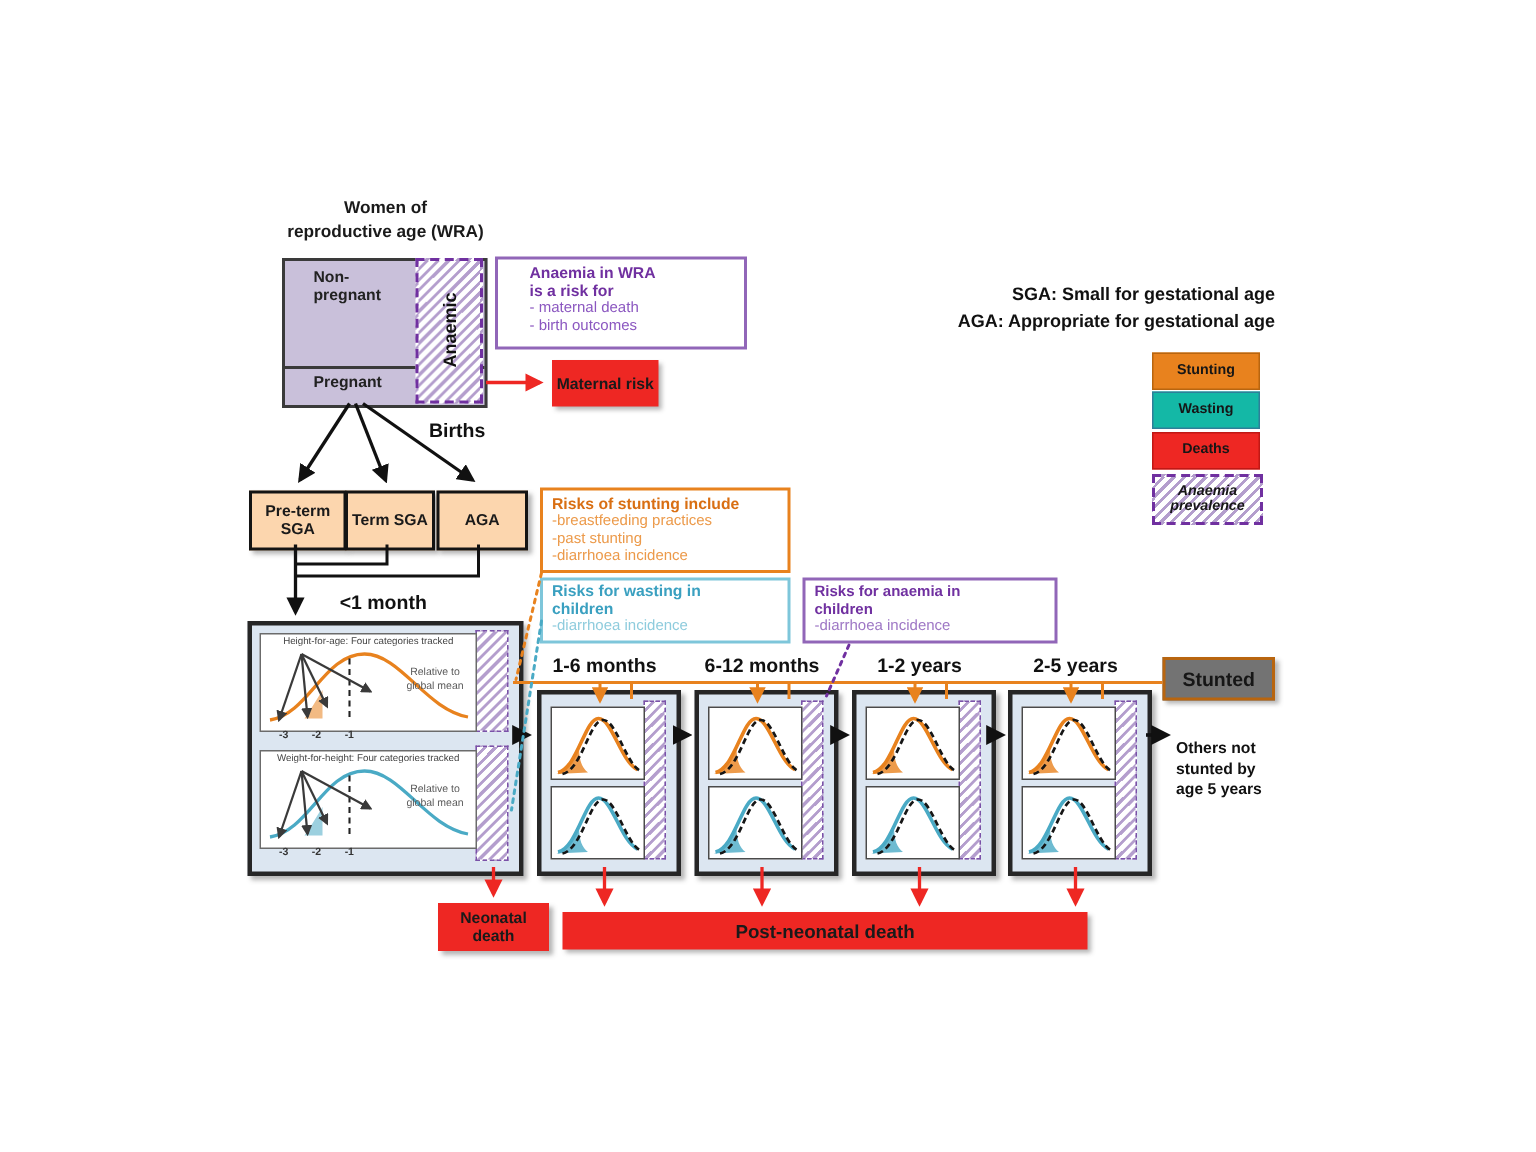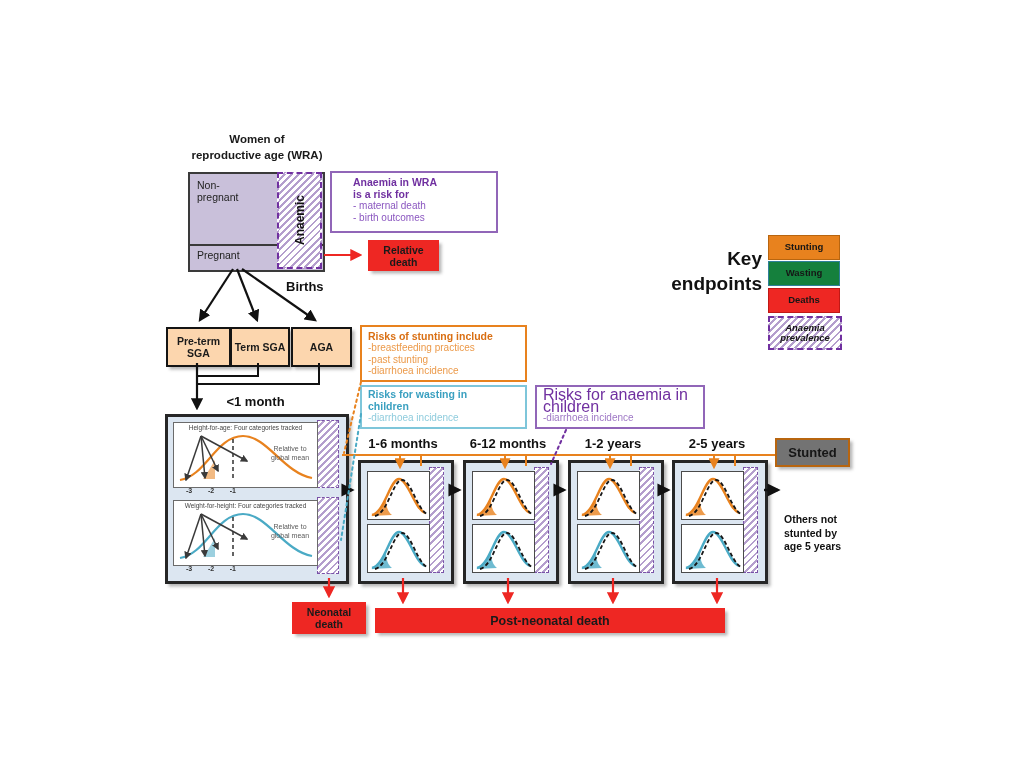--- a/index.html
+++ b/index.html
@@ -6,21 +6,21 @@
   #canvas{position:relative;width:1024px;height:768px;background:#ffffff;overflow:hidden;
           font-family:"Liberation Sans",sans-serif;}
   .abs{position:absolute;}
   .preline{white-space:pre-line;}
   .hatch{background:repeating-linear-gradient(135deg,#ffffff 0px,#ffffff 3px,#b49ecd 3px,#b49ecd 5px);}
   .shadow{box-shadow:2.5px 2.5px 3px rgba(90,90,90,.45);}
 
   
   .fig-title{font-size:11.5px;font-weight:bold;color:#1a1a1a;text-align:center;line-height:16px;}
   .wra-box{background:#c9c0da;border:2px solid #3a3a3a;}
-  .wra-label{font-size:10.5px;font-weight:normal;color:#222;line-height:12px;}
+  .wra-label{font-size:10.5px;font-weight:bold;color:#222;line-height:12px;margin-left:12px;}
   .wra-divider{border-top:2px solid #3a3a3a;}
   .anaemic-strip{border:2.5px dashed #7030a0;display:flex;align-items:center;justify-content:center;}
   .anaemic-text{writing-mode:vertical-rl;transform:rotate(180deg);font-size:12px;font-weight:bold;color:#111;}
 
   .purple-note{border:2px solid #9166b8;background:#fff;padding:3px 21px;}
   .purple-note .t{font-size:10.5px;line-height:12px;font-weight:bold;color:#7030a0;}
   .purple-note .i{font-size:10px;line-height:12px;color:#8b57c0;}
 
   .red-box{background:#ee2723;color:#1a1a1a;font-weight:bold;text-align:center;
            display:flex;align-items:center;justify-content:center;}
@@ -32,28 +32,28 @@
   .month-label,.stage-label{font-size:13px;font-weight:bold;color:#111;text-align:center;}
   .dist-box{background:#dce6f1;border:3px solid #262626;}
   .panel{background:#ffffff;border:1px solid #6b6b6b;}
   .panel-title{position:absolute;left:0;right:0;top:1px;text-align:center;font-size:6.5px;color:#444;}
   .rel-note{position:absolute;font-size:7px;line-height:8.5px;color:#5a5a5a;text-align:center;}
   .tick-row{display:flex;justify-content:space-between;font-size:7px;font-weight:bold;color:#333;}
   .hatch-strip{border:1px dashed #7a52a8;}
 
   .stunted-box{background:#737373;border:2px solid #b8650f;color:#161616;font-size:13px;font-weight:bold;
                display:flex;align-items:center;justify-content:center;}
-  .others-note{font-size:10.5px;line-height:13.5px;font-weight:600;color:#111;margin-top:20px;}
+  .others-note{font-size:10.5px;line-height:13.5px;font-weight:600;color:#111;}
 
   .defs-text{font-size:12px;font-weight:bold;color:#111;text-align:right;line-height:17.5px;}
   .key-title{font-size:19px;font-weight:bold;color:#111;text-align:right;line-height:25px;}
   .swatch{font-size:9.5px;font-weight:bold;color:#161616;text-align:center;line-height:10.5px;
           display:flex;align-items:center;justify-content:center;}
   .sw-stunting{background:#e8821e;border:1.5px solid #b8650f;}
-  .sw-wasting{background:#15803d;border:1.5px solid #2e7f99;}
+  .sw-wasting{background:#14b8a6;border:1.5px solid #2e7f99;}
   .sw-deaths{background:#ee2723;border:1.5px solid #c01815;}
   .sw-anaemia{border:2px dashed #7030a0;}
 
   svg.layer{position:absolute;left:0;top:0;pointer-events:none;}
 </style>
 </head>
 <body>
 
 <div id="canvas">
 
@@ -70,21 +70,21 @@
     </div>
   </div>
 
   <div class="abs purple-note" style="left:330px;top:171px;width:122px;height:52px;">
     <div class="t preline">Anaemia in WRA
 is a risk for</div>
     <div class="i">- maternal death</div>
     <div class="i">- birth outcomes</div>
   </div>
 
-  <div class="abs red-box shadow" style="left:368px;top:240px;width:71px;height:31px;font-size:10.5px;line-height:12px;">Relative death</div>
+  <div class="abs red-box shadow" style="left:368px;top:240px;width:71px;height:31px;font-size:10.5px;line-height:12px;">Maternal risk</div>
 
   <div class="abs births" style="left:286px;top:279px;">Births</div>
 
   <div class="abs peach-box shadow" style="left:166px;top:327px;width:61px;height:36px;">Pre-term SGA</div>
   <div class="abs peach-box shadow" style="left:230px;top:327px;width:56px;height:36px;">Term SGA</div>
   <div class="abs peach-box shadow" style="left:291px;top:327px;width:57px;height:36px;">AGA</div>
 
   <div class="abs month-label" style="left:198px;top:394px;width:115px;">&lt;1 month</div>
 
   <div class="abs dist-box shadow" style="left:165px;top:414px;width:178px;height:164px;">
@@ -153,21 +153,21 @@
     <div style="font-size:10px;line-height:11.5px;color:#ec9a4a;">-diarrhoea incidence</div>
   </div>
 
   <div class="abs" style="left:360px;top:385px;width:167px;height:44px;border:2px solid #7ec6da;background:#fff;padding:2px 6px;box-sizing:border-box;">
     <div class="preline" style="font-size:10.5px;line-height:11.5px;font-weight:bold;color:#3aa0c0;">Risks for wasting in
 children</div>
     <div style="font-size:10px;line-height:11px;color:#8fccdd;">-diarrhoea incidence</div>
   </div>
 
   <div class="abs" style="left:535px;top:385px;width:170px;height:44px;border:2px solid #9166b8;background:#fff;padding:2px 6px;box-sizing:border-box;">
-    <div class="preline" style="font-size:16px;line-height:11.5px;font-weight:normal;color:#7030a0;">Risks for anaemia in
+    <div class="preline" style="font-size:10px;line-height:11.5px;font-weight:bold;color:#7030a0;">Risks for anaemia in
 children</div>
     <div style="font-size:10px;line-height:11px;color:#9e77c5;">-diarrhoea incidence</div>
   </div>
 
   <div id="stages-host">
       <div class="abs" style="top: 436px; width: 90px; height: 142px; left: 358px;">
       <div class="stage-label" style="position:absolute;left:-8px;top:0;width:106px;">1-6 months</div>
       <div class="dist-box shadow" style="position:absolute;left:0;top:24px;width:90px;height:118px;">
         <div class="abs hatch hatch-strip" style="left:68px;top:4px;width:13px;height:104px;"></div>
         <div class="abs panel" style="left:6px;top:8px;width:61px;height:47px;border-color:#4a4a4a;">
@@ -249,22 +249,22 @@
     </div>
 
   <div class="abs stunted-box shadow" style="left:775px;top:438px;width:71px;height:25px;">Stunted</div>
   <div class="abs others-note preline" style="left:784px;top:493px;width:90px;">Others not
 stunted by
 age 5 years</div>
 
   <div class="abs red-box shadow" style="left:292px;top:602px;width:74px;height:32px;font-size:10.5px;line-height:12px;">Neonatal death</div>
   <div class="abs red-box shadow" style="left:375px;top:608px;width:350px;height:25px;font-size:12.5px;">Post-neonatal death</div>
 
-  <div class="abs key-title preline" style="left:640px;top:246px;width:122px;">Key
-endpoints</div>
+  <div class="abs defs-text preline" style="left:600px;top:188px;width:250px;">SGA: Small for gestational age
+AGA: Appropriate for gestational age</div>
 
   <div class="abs swatch sw-stunting" style="left:768px;top:235px;width:70px;height:23px;">Stunting</div>
   <div class="abs swatch sw-wasting" style="left:768px;top:261px;width:70px;height:23px;">Wasting</div>
   <div class="abs swatch sw-deaths" style="left:768px;top:288px;width:70px;height:23px;">Deaths</div>
   <div class="abs swatch sw-anaemia hatch" style="left:768px;top:316px;width:70px;height:30px;font-style:italic;">Anaemia prevalence</div>
 
   <svg class="layer" width="1024" height="768" viewBox="0 0 1024 768">
     <defs>
       <marker id="mb" viewBox="0 0 10 10" refX="8" refY="5" markerWidth="5.5" markerHeight="5.5" orient="auto-start-reverse">
         <path d="M0,0 L10,5 L0,10 z" fill="#111"></path>

